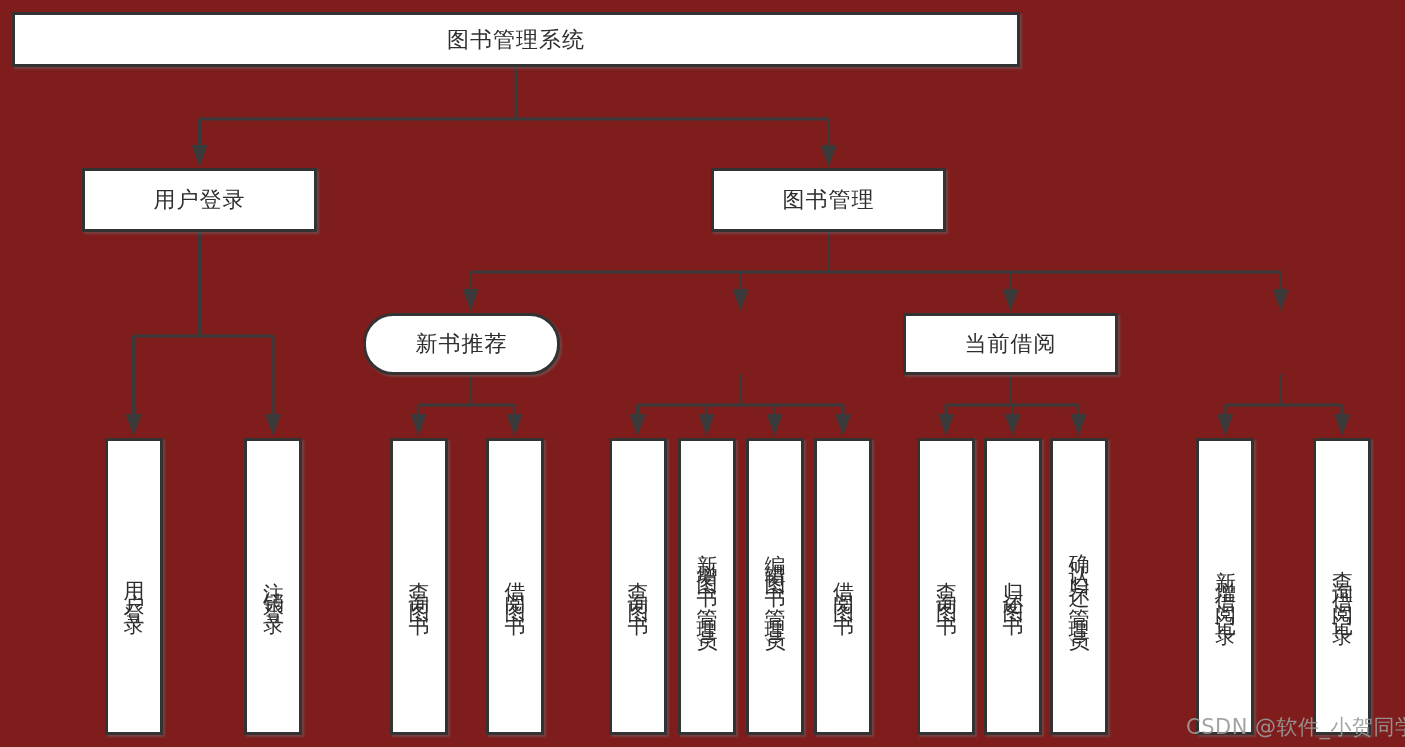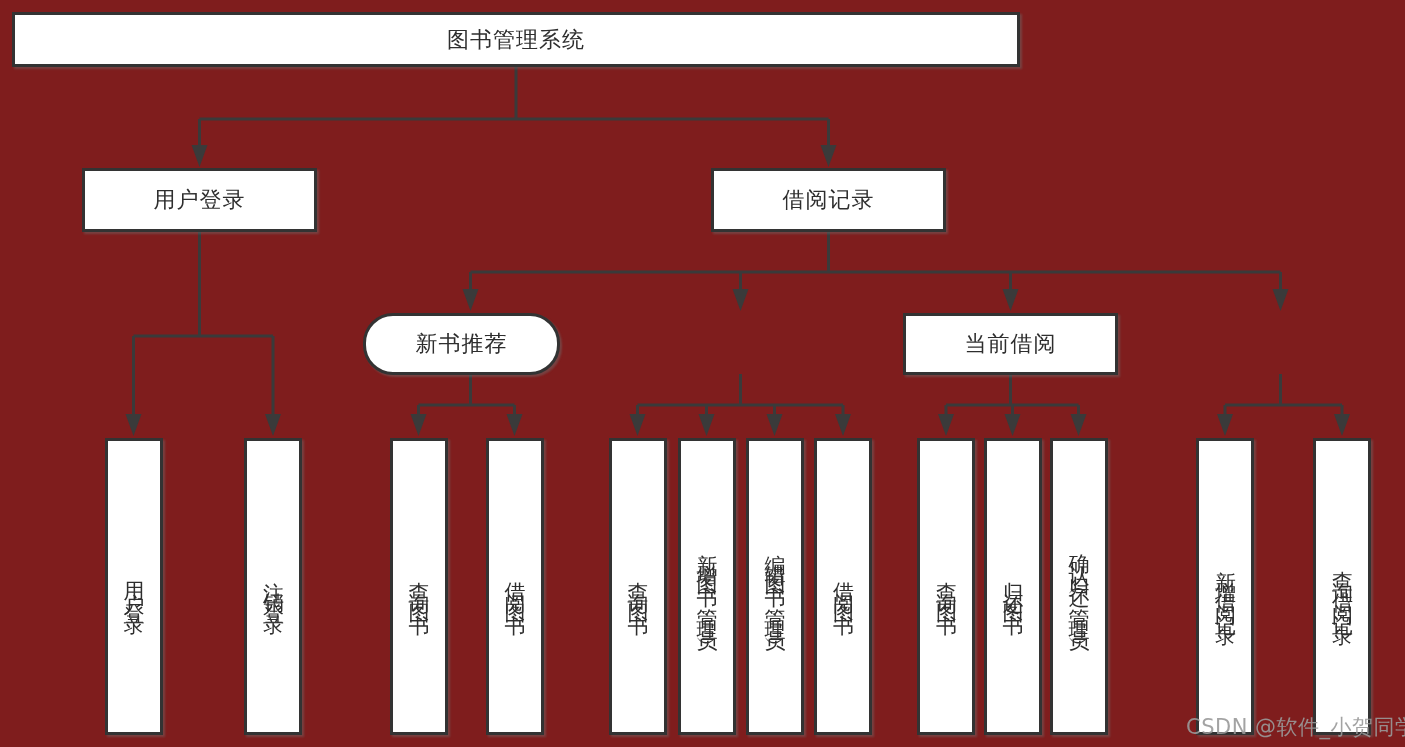--- a/index.html
+++ b/index.html
@@ -61,21 +61,21 @@
       <polygon points="1004.5,414 1020.5,414 1012.5,436"></polygon>
       <polygon points="1070.5,414 1086.5,414 1078.5,436"></polygon>
       <polygon points="1217,414 1233,414 1225,436"></polygon>
       <polygon points="1334,414 1350,414 1342,436"></polygon>
     </g>
   </svg>
 
   <div class="node hbox" style="left:12px;top:12px;width:1008px;height:55px;">图书管理系统</div>
 
   <div class="node hbox" style="left:82px;top:168px;width:235px;height:64px;">用户登录</div>
-  <div class="node hbox" style="left:711px;top:168px;width:235px;height:64px;">借阅记录</div>
+  <div class="node hbox" style="left:711px;top:168px;width:235px;height:64px;">图书管理</div>
 
   <div class="node hbox" style="left:363px;top:313px;width:197px;height:62px;border-radius:30px;">新书推荐</div>
   <div class="node hbox" style="left:903px;top:313px;width:215px;height:62px;">当前借阅</div>
 
   <div class="node vbox" style="left:104.5px;">用户登录</div>
   <div class="node vbox" style="left:244px;">注销登录</div>
 
   <div class="node vbox" style="left:389.5px;">查询图书</div>
   <div class="node vbox" style="left:485.5px;">借阅图书</div>
 

